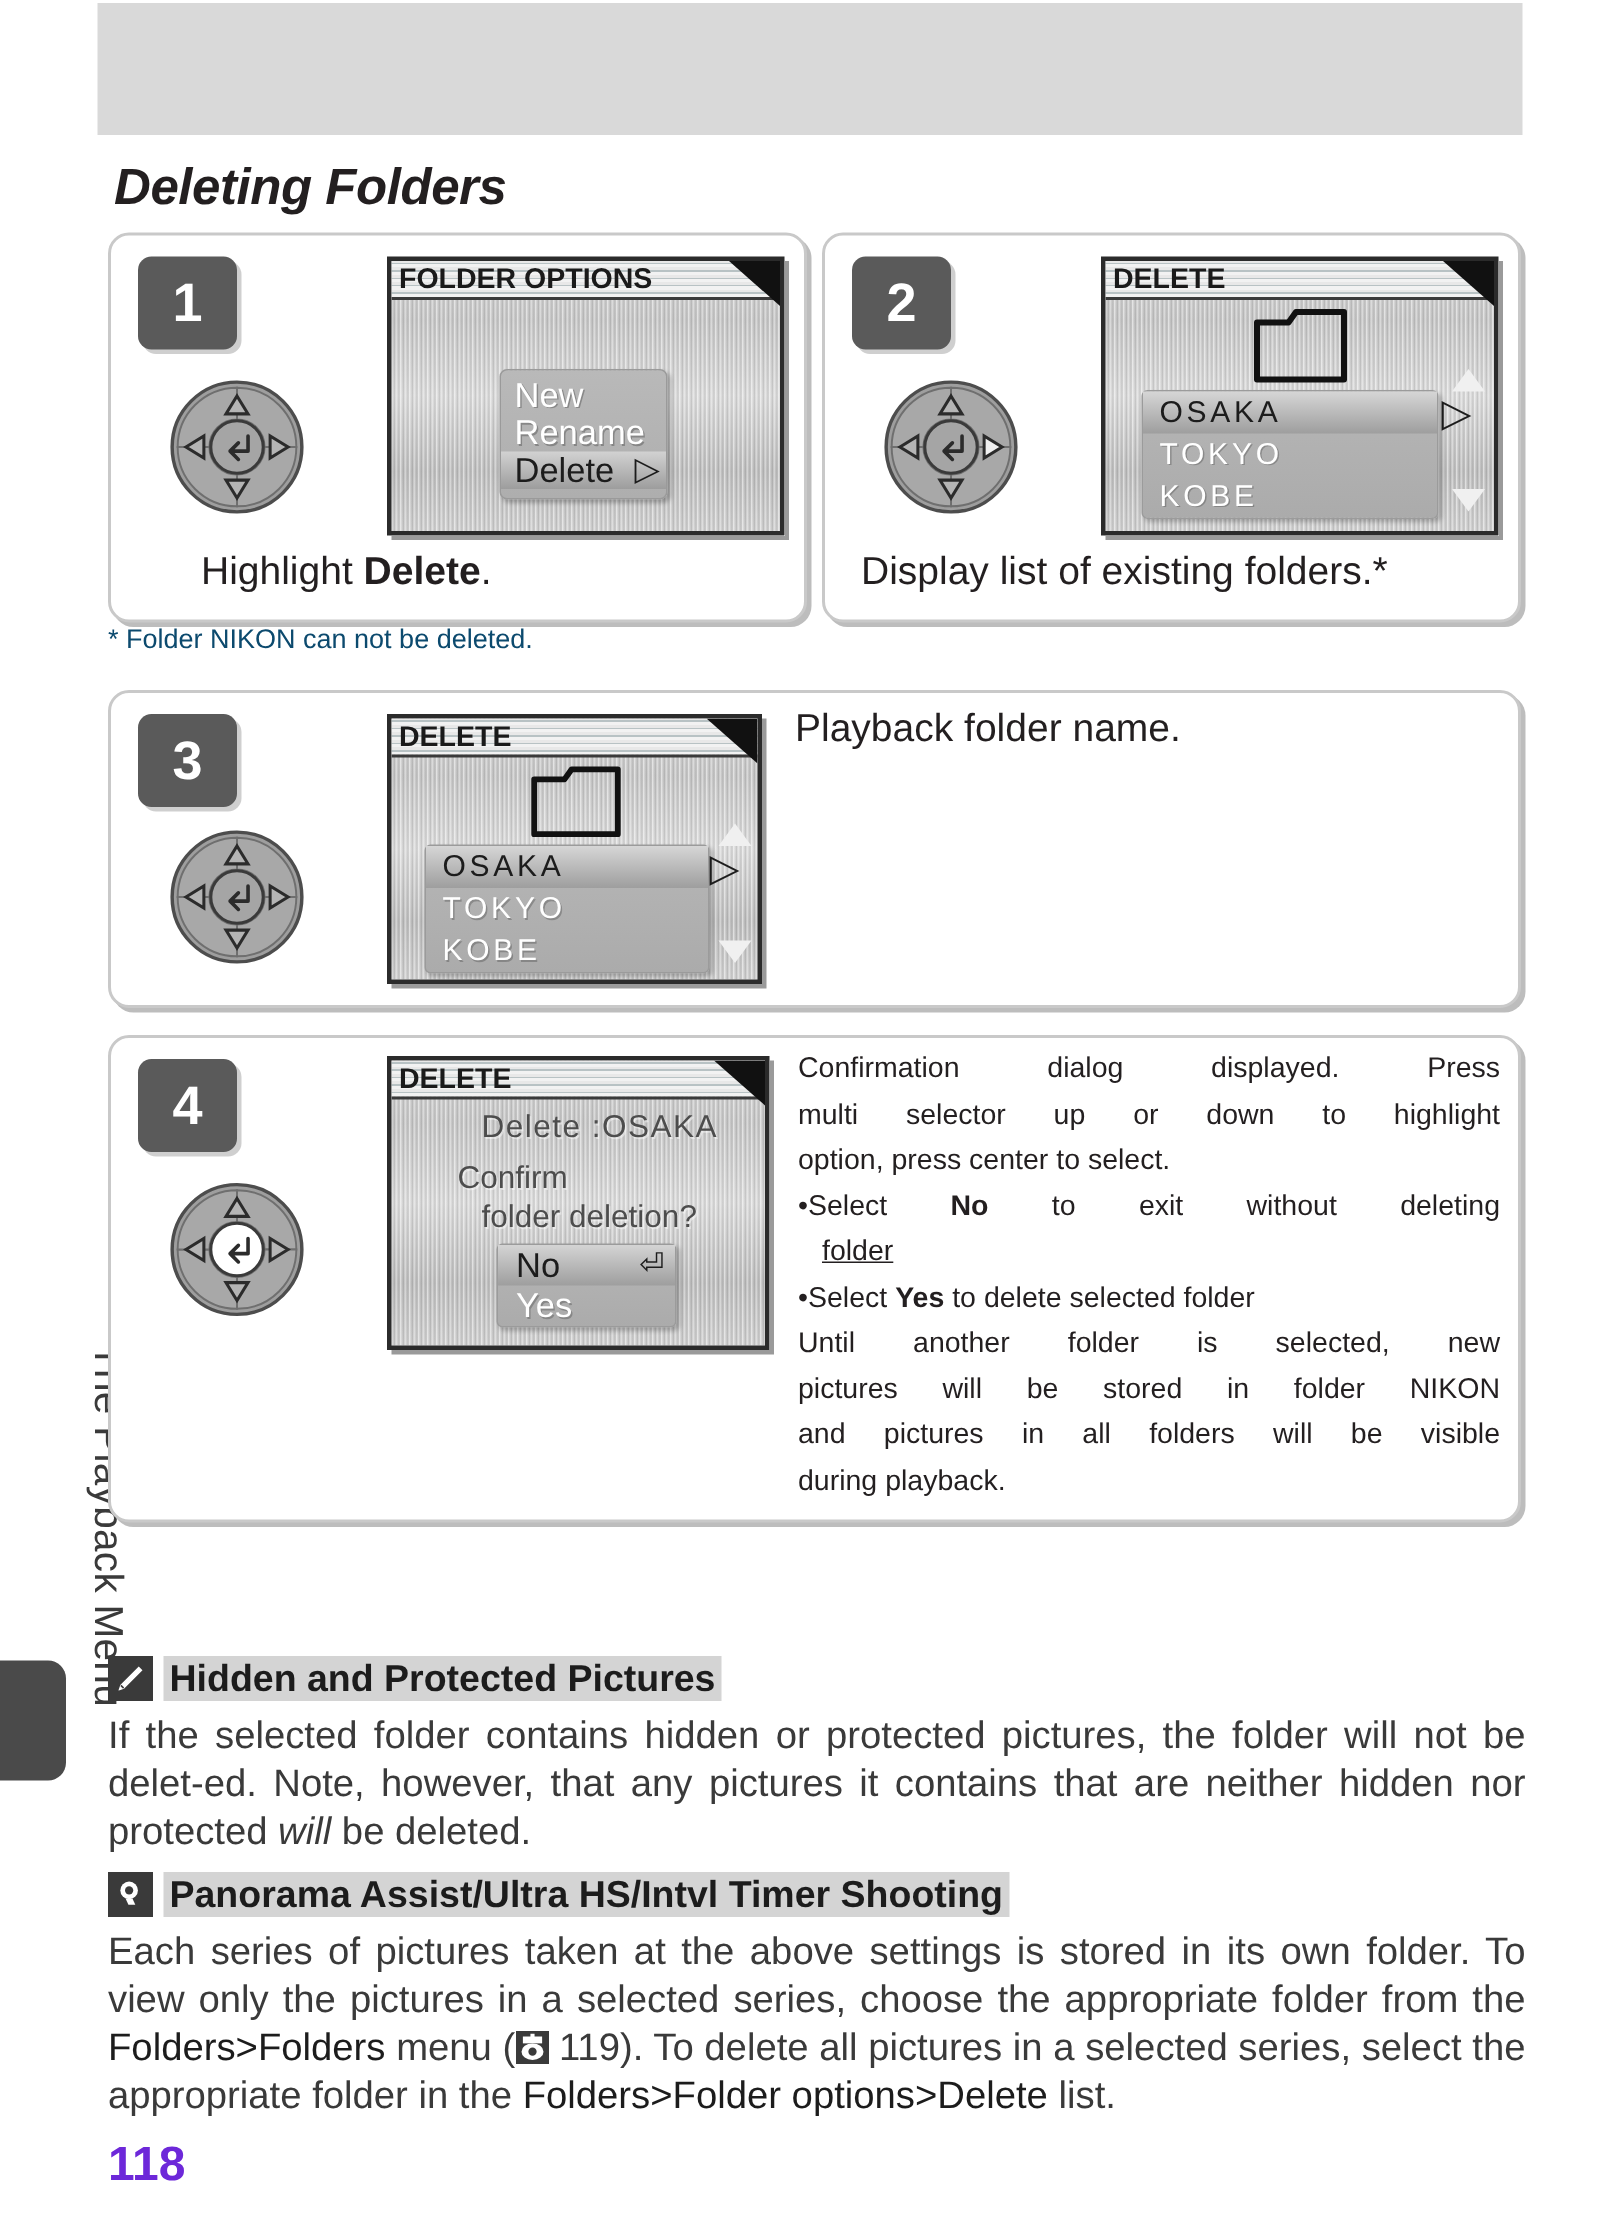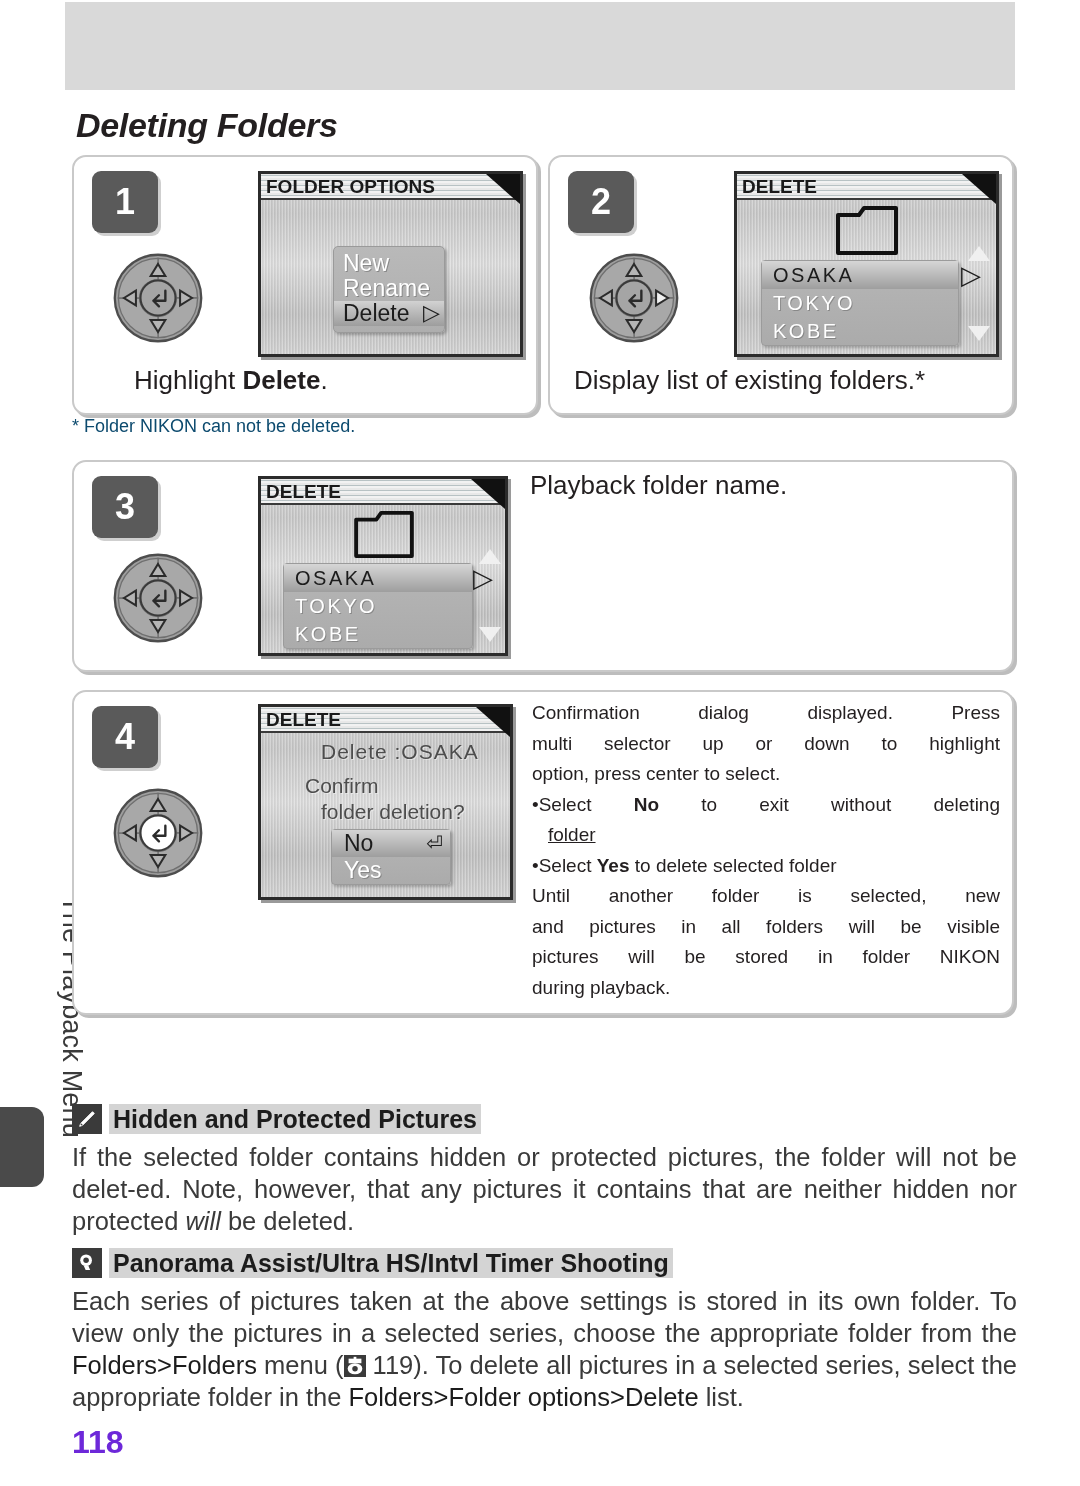--- a/index.html
+++ b/index.html
@@ -443,22 +443,22 @@
 </div>
 
 <div class="step4-text">
   <div class="just">Confirmation dialog displayed.   Press</div>
   <div class="just">multi selector up or down to highlight</div>
   <div class="noj">option, press center to select.</div>
   <div class="just">•<span>Select </span><b>No</b><span> to exit without deleting</span></div>
   <div class="noj bullet-indent">folder</div>
   <div class="noj">•<span>Select </span><b>Yes</b><span> to delete selected folder</span></div>
   <div class="just">Until another folder is selected, new</div>
+  <div class="just">pictures will be stored in folder NIKON</div>
   <div class="just">and pictures in all folders will be visible</div>
-  <div class="just">pictures will be stored in folder NIKON</div>
   <div class="noj">during playback.</div>
 </div>
 
 <div class="note" id="note1">
   <div class="note-head">
     <span class="note-icon">
       <svg width="22" height="22" viewBox="0 0 24 24">
         <path d="M4 20 L7 19 L20 6 L18 4 L5 17 Z" fill="#fff" stroke="#fff" stroke-width="1"></path>
         <path d="M5 17 L7 19" stroke="#3a3a3a" stroke-width="1.2"></path>
       </svg>

